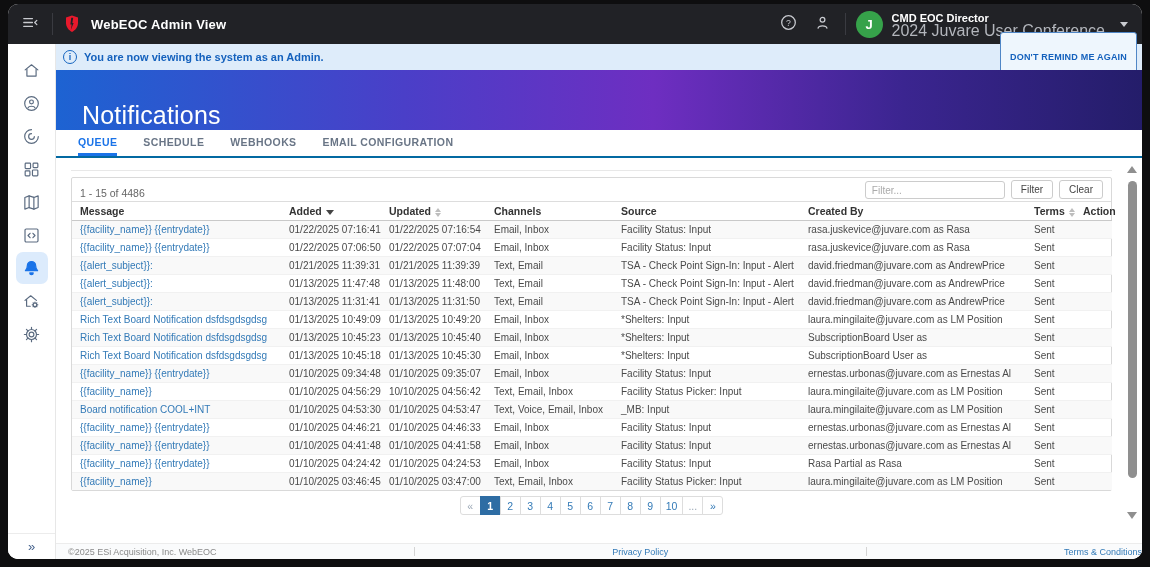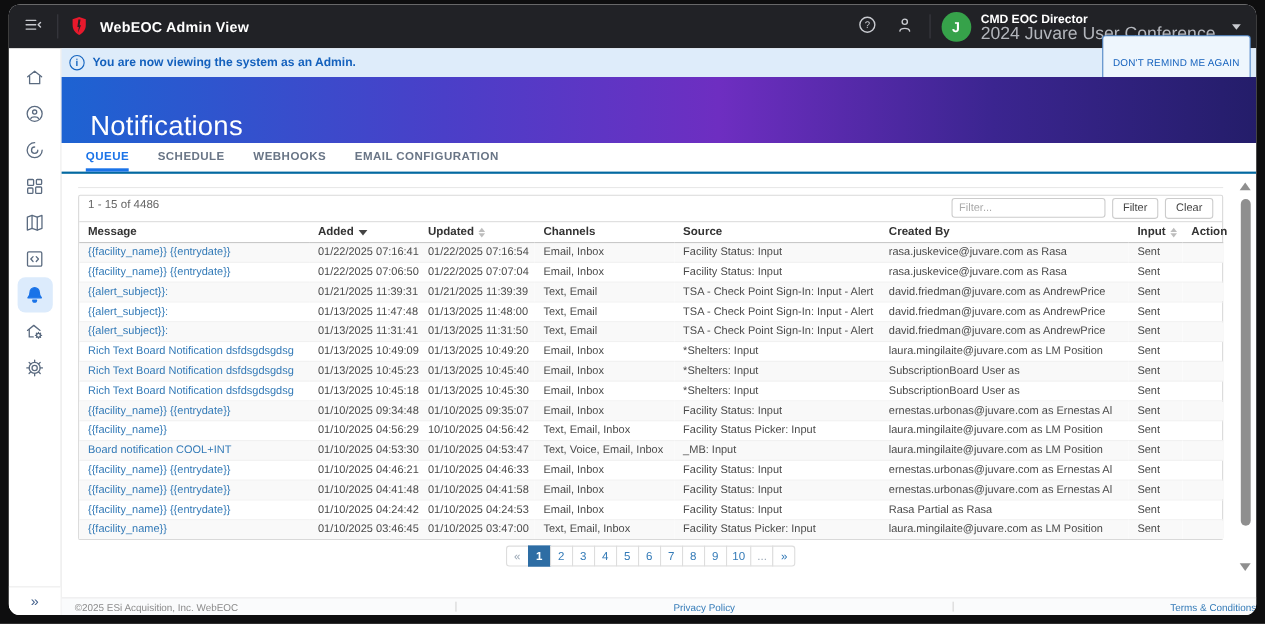--- a/index.html
+++ b/index.html
@@ -34,40 +34,40 @@
                  color:#44618c; font-size:13px; cursor:pointer; background:#fff; border-left:none; border-right:none; border-bottom:none; }
 
   .main { flex:1; display:flex; flex-direction:column; min-width:0; position:relative; }
 
   
   .banner { height:26px; background:#deecfa; display:flex; align-items:center; padding:0 5px 0 7px; gap:7px; flex:0 0 auto; }
   .banner-icon { width:14px; height:14px; border:1.4px solid #1565c0; border-radius:50%; color:#1565c0; font-size:9px; font-weight:bold;
                  display:flex; align-items:center; justify-content:center; flex:0 0 auto; }
   .banner-text { color:#1461bd; font-size:11px; font-weight:bold; }
   .banner-btn { margin-left:auto; border:1px solid #4f86c6; color:#1461bd; background:#eef6fd; border-radius:3px;
-                font-size:9px; font-weight:normal; padding:19px 9px; letter-spacing:.2px; cursor:pointer; }
+                font-size:9px; font-weight:bold; padding:19px 9px; letter-spacing:.2px; cursor:pointer; }
 
   
   .hero { height:60px; background:linear-gradient(90deg,#1d63d2 0%,#4a3fc8 32%,#6e2ec1 55%,#3b2590 78%,#241d6a 100%);
           display:flex; align-items:flex-end; padding-left:26px; flex:0 0 auto; }
   .hero h1 { color:#fff; font-size:25px; font-weight:normal; letter-spacing:.2px; }
 
   
   .tabs { height:28px; display:flex; gap:26px; padding-left:22px; border-bottom:2px solid #0369a1; flex:0 0 auto; background:#fff; }
   .tab { font-size:10.5px; font-weight:bold; letter-spacing:.4px; color:#697586; display:flex; align-items:center;
          border-bottom:3px solid transparent; cursor:pointer; }
   .tab.active { color:#1a73e8; border-bottom-color:#1a73e8; }
 
   
   .content { flex:1; padding:12px 30px 0 15px; position:relative; min-height:0; overflow:hidden; }
   .section-title { font-size:16px; font-weight:bold; color:#3b3f44; margin:3px 0 7px 4px; }
   .section-rule { border-bottom:1px solid #e8e8e8; margin-bottom:6px; }
 
   .panel { border:1px solid #d9d9d9; border-radius:2px; background:#fff; }
-  .panel-toolbar { display:flex; align-items:flex-start; padding:2px 8px; border-bottom:1px solid #ddd; gap:6px; }
+  .panel-toolbar { display:flex; align-items:flex-end; padding:2px 8px; border-bottom:1px solid #ddd; gap:6px; }
   .count { font-size:10.5px; color:#666; flex:1; }
   .filter-input { width:140px; height:18px; border:1px solid #ccc; border-radius:3px; font-size:10px; padding:0 6px; color:#444;
                   font-family:"Liberation Sans", sans-serif; }
   .filter-input::placeholder { color:#aaa; }
   .btn-sm { height:19px; border:1px solid #ccc; border-radius:3px; background:#fff; font-size:10px; color:#444; padding:0 9px; cursor:pointer;
             font-family:"Liberation Sans", sans-serif; }
 
   table { width:100%; border-collapse:collapse; table-layout:fixed; }
   th { font-size:10.5px; color:#333; text-align:left; padding:3px 8px; border-bottom:1px solid #c9c9c9; white-space:nowrap; cursor:pointer; }
   td { font-size:10px; color:#4a4a4a; padding:3px 8px; white-space:nowrap; overflow:hidden; border-top:1px solid #f1f1f1; }
@@ -284,21 +284,21 @@
                   <tr>
                     <th><span>Message</span></th>
                     <th><span>Added</span><span class="sort-desc"></span></th>
                     <th><span>Updated</span><span class="sort-both">
                         <i class="up"></i>
                         <i class="dn"></i>
                       </span></th>
                     <th><span>Channels</span></th>
                     <th><span>Source</span></th>
                     <th><span>Created By</span></th>
-                    <th><span>Input</span><span class="sort-both">
+                    <th><span>Terms</span><span class="sort-both">
                         <i class="up"></i>
                         <i class="dn"></i>
                       </span></th>
                     <th><span>Action</span></th>
                   </tr>
                 </thead>
               <tbody>
                   <tr>
                     <td><span class="msg-link">{{facility_name}} {{entrydate}}</span></td>
                     <td>01/22/2025 07:16:41</td>

